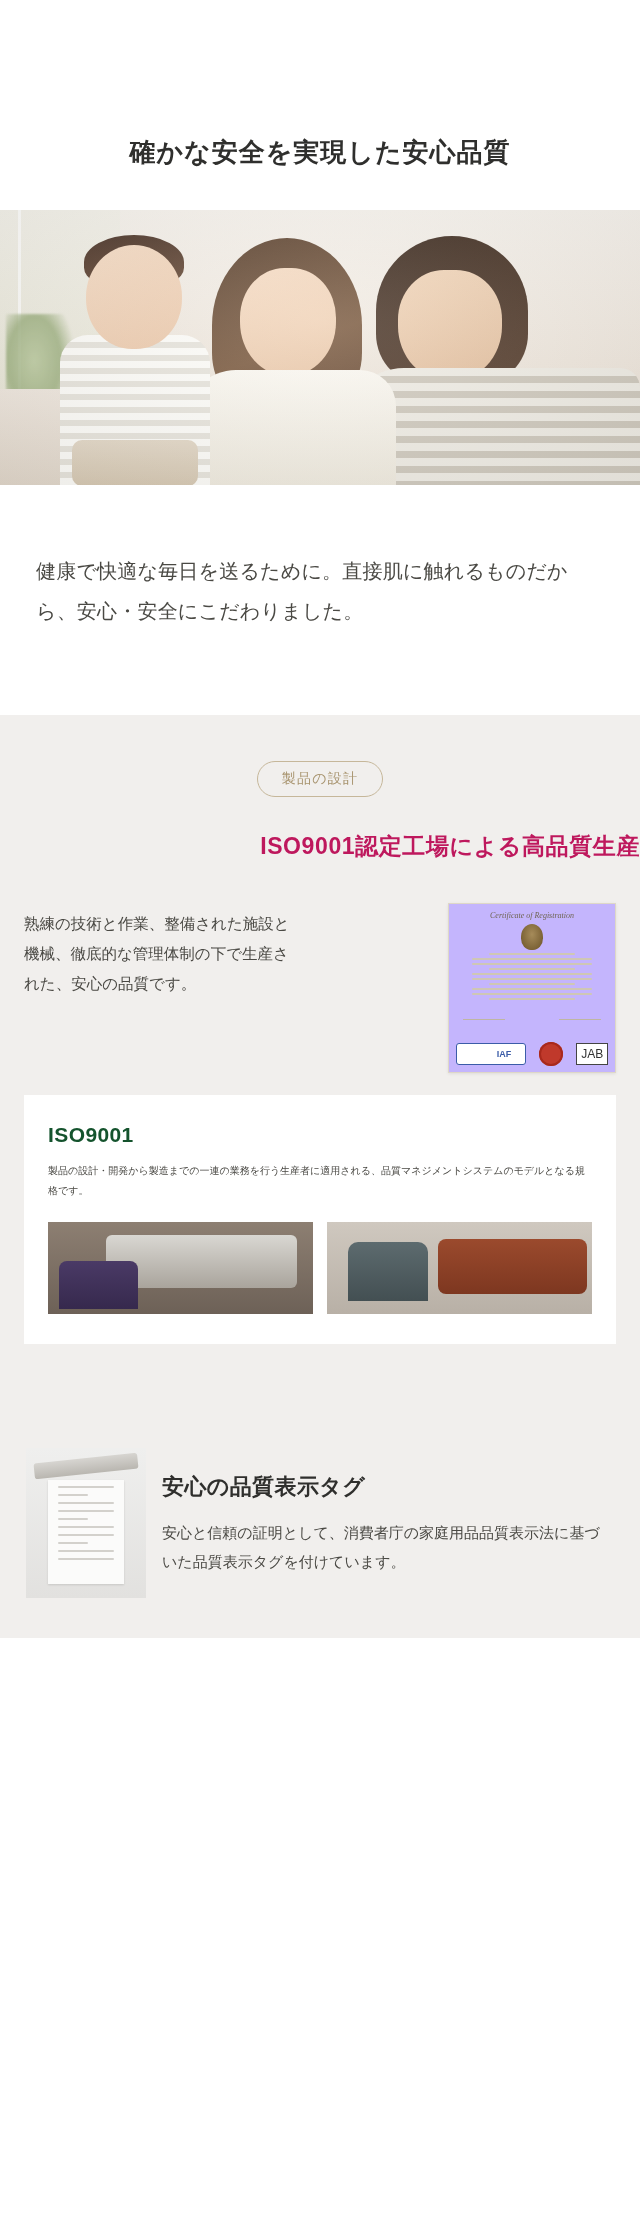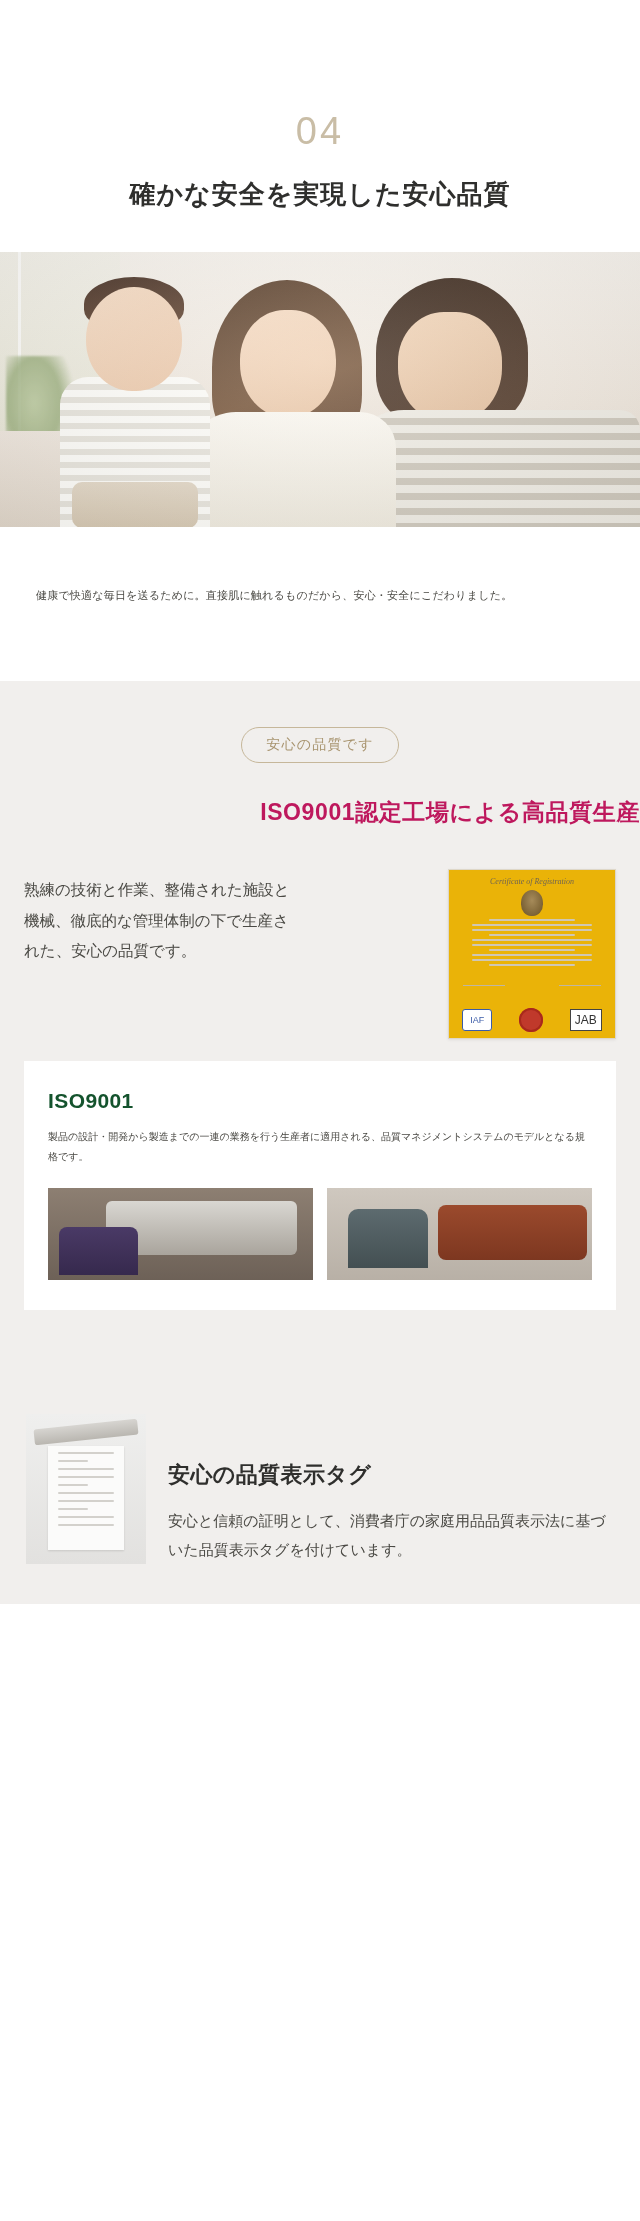--- a/index.html
+++ b/index.html
@@ -146,21 +146,21 @@
   }
   .hero .shade {
     position: absolute;
     inset: 0;
     background: radial-gradient(ellipse at 50% 40%, rgba(255,255,255,.18) 0%, rgba(0,0,0,.06) 100%);
   }
 
   
   .lead {
     padding: 46px 36px 64px 36px;
-    font-size: 11px;
+    font-size: 20px;
     line-height: 2;
     color: #4a4944;
     letter-spacing: .2px;
   }
 
   
   .sec-iso {
     background: #f1efed;
     padding: 46px 0 60px 0;
     text-align: left;
@@ -198,21 +198,21 @@
     line-height: 1.95;
     color: #4a4944;
   }
   
   .cert {
     position: absolute;
     right: 24px;
     top: -6px;
     width: 166px;
     height: 168px;
-    background: #eab308;
+    background: #c4b5fd;
     border: 1px solid #ded7c8;
     box-shadow: 0 1px 3px rgba(0,0,0,.08);
     overflow: hidden;
   }
   .cert .cert-title {
     text-align: center;
     font-family: "Liberation Serif", serif;
     font-style: italic;
     font-size: 8px;
     color: #6f6452;
@@ -249,24 +249,24 @@
     position: absolute;
     left: 0; bottom: 6px; width: 166px;
     display: flex; align-items: center; justify-content: space-around;
   }
   .cert .iaf {
     width: 28px; height: 20px;
     border: 1px solid #3b5ca8;
     border-radius: 3px;
     color: #3b5ca8;
     font-size: 9px;
-    font-weight: 400;
-    text-align: center;
+    font-weight: 700;
     line-height: 20px;
     background: #fff;
+    padding-left: 40px;
   }
   .cert .stamp {
     width: 24px; height: 24px;
     border-radius: 50%;
     background: #c0392b;
     box-shadow: inset 0 0 0 2px #a8291c;
   }
   .cert .jab {
     width: 30px; height: 20px;
     border: 1px solid #444;
@@ -349,23 +349,23 @@
     border-radius: 10px 10px 0 0;
   }
 
   
   .sec-tag {
     background: #f1efed;
     padding: 44px 0 40px 0;
   }
   .tag-inner {
     display: flex;
-    gap: 22px;
+    gap: 16px;
     padding: 0 26px;
-    align-items: flex-end;
+    align-items: center;
   }
   .tag-photo {
     width: 120px;
     height: 150px;
     flex: 0 0 120px;
     position: relative;
     background: linear-gradient(180deg, #efefee 0%, #e2e1df 100%);
     overflow: hidden;
   }
   .tag-photo .hanger {
@@ -405,21 +405,20 @@
     line-height: 1.95;
     color: #4a4944;
   }
 </style>
 </head>
 <body>
 
 <div class="page">
 
   <section class="sec-top">
-    <div class="sec-number">04</div>
     <h2 class="sec-title">確かな安全を実現した安心品質</h2>
   </section>
 
   <div class="hero">
     <div class="sky"></div>
     <div class="window"></div>
     <div class="plant"></div>
     <div class="sofa"></div>
     <div class="dad-hair"></div>
     <div class="dad-face"></div>
@@ -432,21 +431,21 @@
     <div class="baby-hair"></div>
     <div class="baby-head"></div>
     <div class="shade"></div>
   </div>
 
   <p class="lead">健康で快適な毎日を送るために。直接肌に触れるものだから、安心・安全にこだわりました。</p>
 
   <section class="sec-iso">
 
     <div class="badge-row">
-      <span class="badge">安心の品質です</span>
+      <span class="badge">製品の設計</span>
     </div>
 
     <h2 class="iso-heading">ISO9001認定工場による高品質生産</h2>
 
     <div class="iso-body">
       <p class="iso-text">熟練の技術と作業、整備された施設と機械、徹底的な管理体制の下で生産された、安心の品質です。</p>
 
       <div class="cert">
         <div class="cert-title">Certificate of Registration</div>
         <div class="crest"></div>

